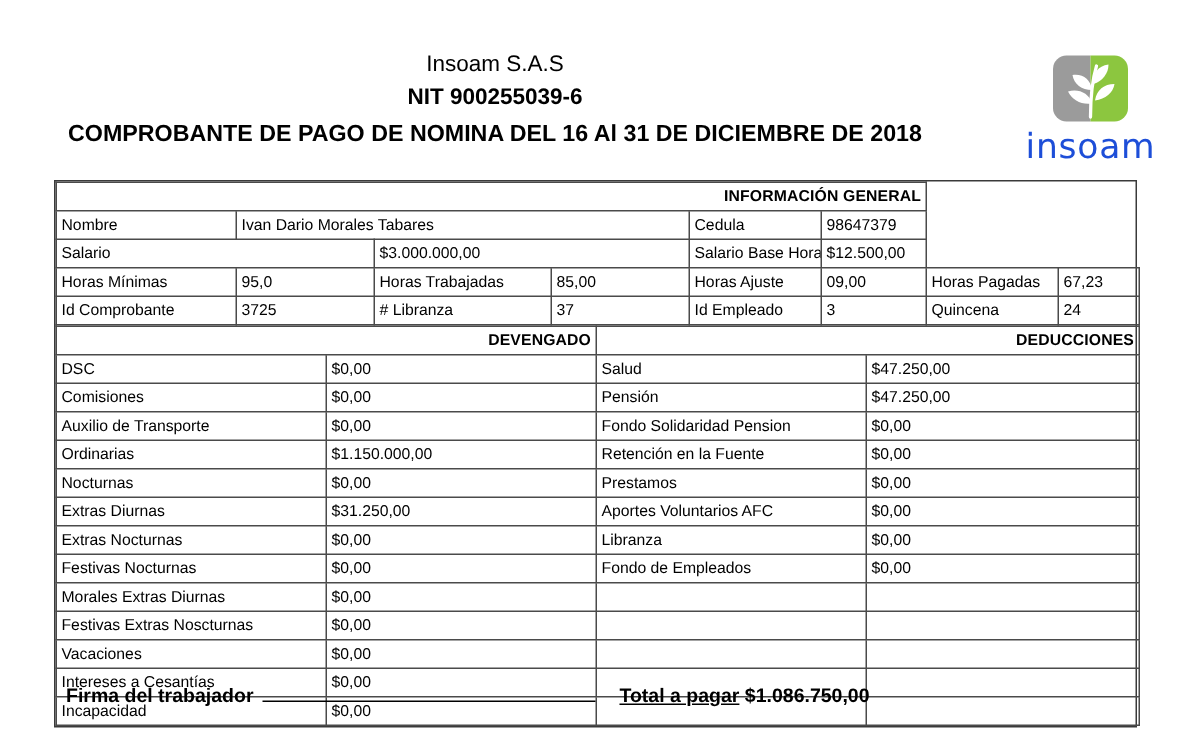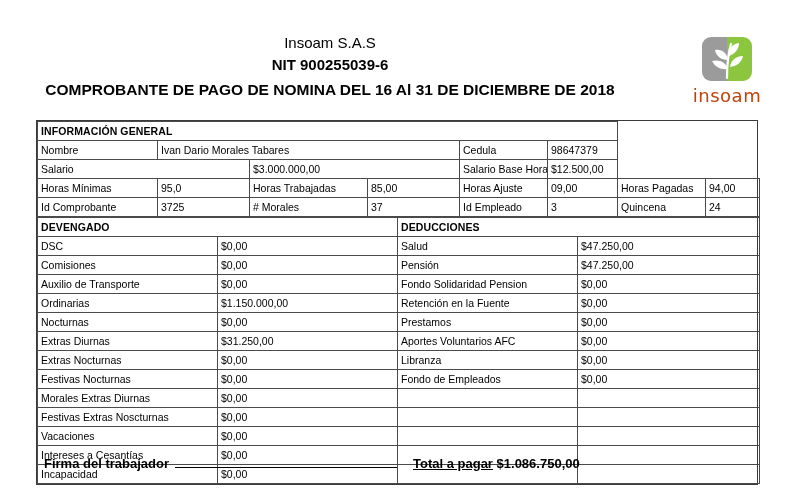--- a/index.html
+++ b/index.html
@@ -56,23 +56,23 @@
     height: 76px;
   }
   .logo-mark {
     position: relative;
     width: 52px;
     height: 46px;
     margin: 0 auto;
   }
   .logo-word {
     text-align: center;
-    font-size: 18px;
+    font-size: 23px;
     letter-spacing: 0.5px;
-    color: #c2410c;
+    color: #1d4ed8;
     font-family: "DejaVu Sans", sans-serif;
     margin-top: 3px;
     font-weight: normal;
   }
 
   
   .sheet {
     position: absolute;
     left: 36px;
     top: 120px;
@@ -93,20 +93,21 @@
     padding: 1px 3px;
     vertical-align: middle;
     overflow: hidden;
     white-space: nowrap;
   }
   td.section {
     font-weight: bold;
     font-size: 11.5px;
     letter-spacing: 0.1px;
     height: 17px;
+    text-align: right;
   }
 
   
   .footer {
     position: absolute;
     left: 44px;
     top: 455px;
     width: 700px;
     font-size: 13px;
     font-weight: bold;
@@ -178,26 +179,26 @@
           <td>$12.500,00</td>
         </tr>
         <tr>
           <td>Horas Mínimas</td>
           <td>95,0</td>
           <td>Horas Trabajadas</td>
           <td>85,00</td>
           <td>Horas Ajuste</td>
           <td>09,00</td>
         <td>Horas Pagadas</td>
-            <td>94,00</td>
+            <td>67,23</td>
           </tr>
         <tr>
           <td>Id Comprobante</td>
           <td>3725</td>
-          <td># Morales</td>
+          <td># Libranza</td>
           <td>37</td>
           <td>Id Empleado</td>
           <td>3</td>
         <td>Quincena</td>
             <td>24</td>
           </tr>
       </tbody>
     </table>
 
     <table class="grid">

